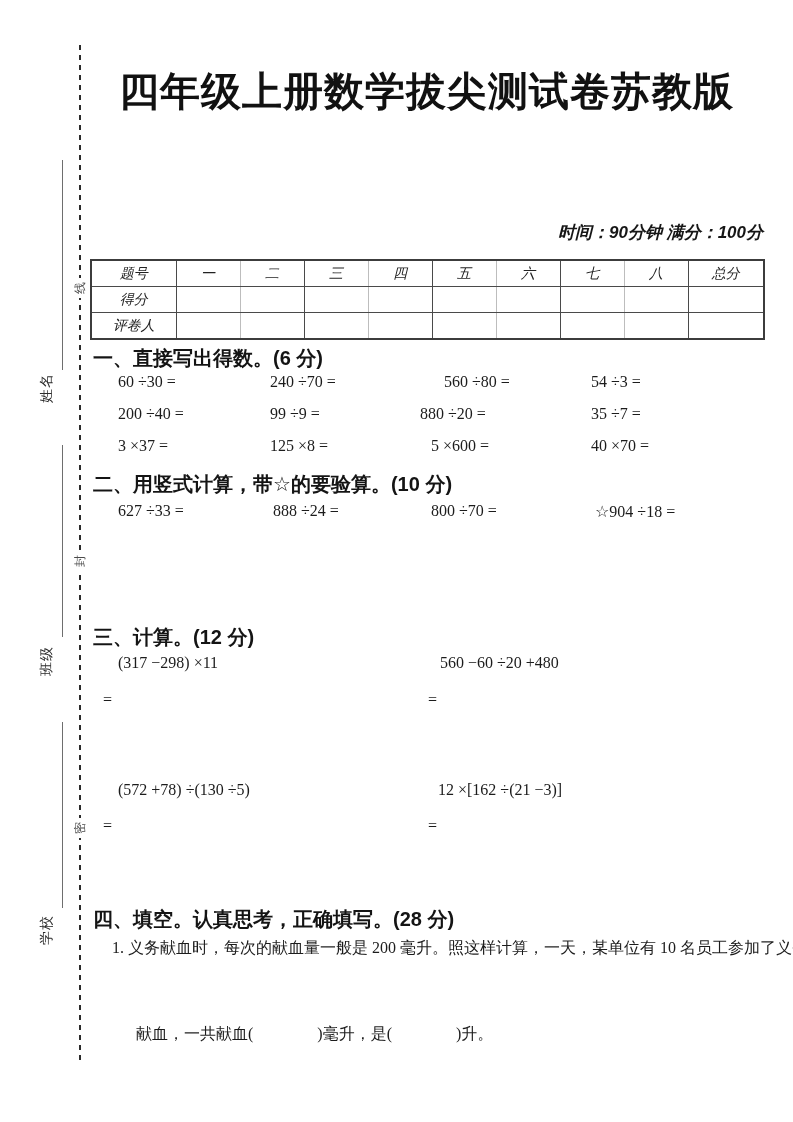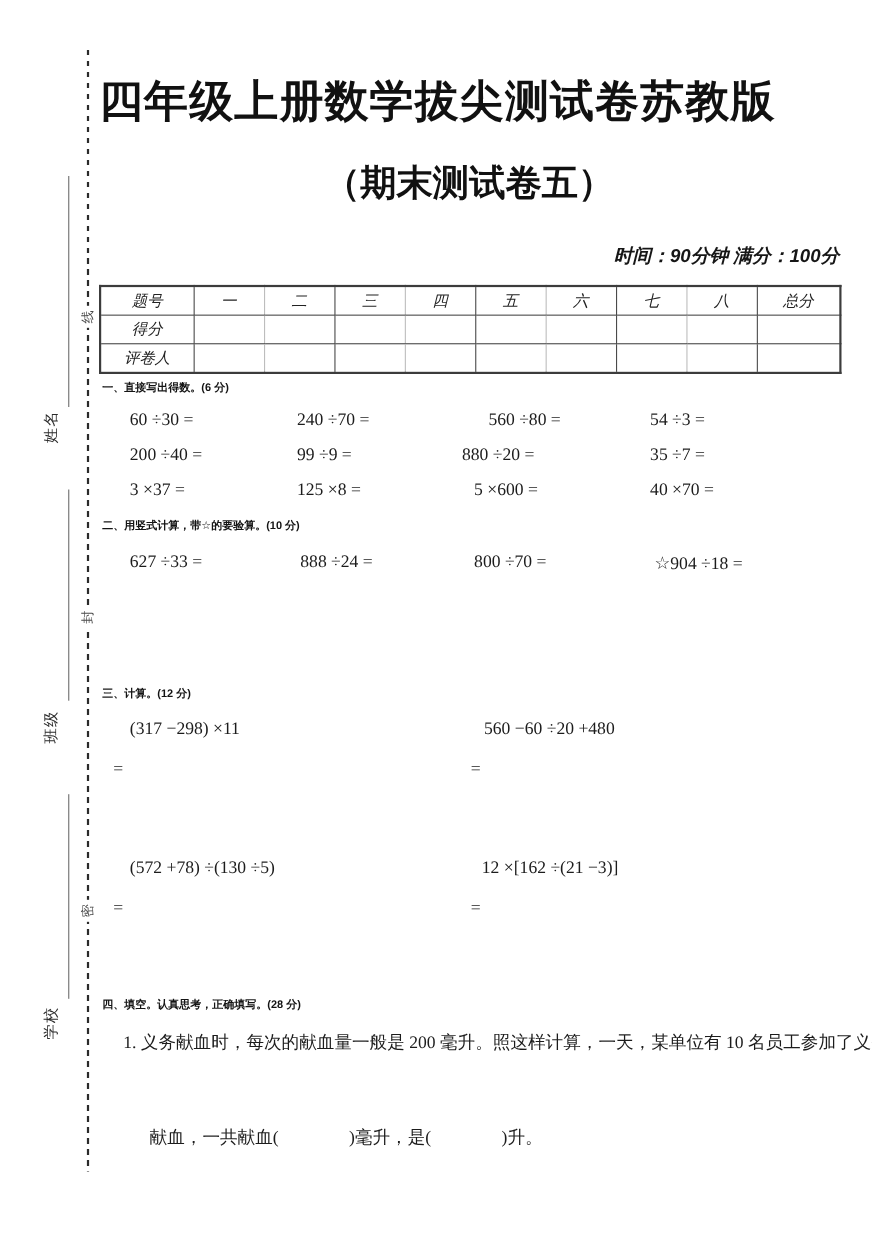--- a/index.html
+++ b/index.html
@@ -23,21 +23,21 @@
   .margin-label{
     position:absolute;left:30px;width:34px;height:34px;
     display:flex;align-items:center;justify-content:center;
   }
   .margin-label span{
     transform:rotate(-90deg);white-space:nowrap;font-size:14px;color:#2a2a2a;
     font-family:"Liberation Sans","DejaVu Sans",sans-serif;letter-spacing:1px;
   }
   
   .title{
-    position:absolute;left:90px;top:64px;width:673px;text-align:left;
+    position:absolute;left:90px;top:64px;width:673px;text-align:center;
     font-family:"Liberation Sans","DejaVu Sans",sans-serif;
     font-size:40px;font-weight:900;letter-spacing:1px;color:#111;white-space:nowrap;
   }
   .subtitle{
     position:absolute;left:90px;top:144px;width:673px;text-align:center;
     font-family:"Liberation Sans","DejaVu Sans",sans-serif;
     font-size:33px;font-weight:900;color:#111;white-space:nowrap;
   }
   .info-line{
     position:absolute;left:90px;top:221px;width:673px;text-align:right;
@@ -54,21 +54,21 @@
     border-right:1px solid #4a4a4a;height:25px;text-align:center;
     font-family:"Liberation Sans","DejaVu Sans",sans-serif;
     font-size:14px;color:#222;padding:0;
   }
   table.score{border:2px solid #3c3c3c;}
   table.score td.lt{border-right-color:#bdbdbd;}
   
   .sec-heading{
     position:absolute;left:93px;
     font-family:"Liberation Sans","DejaVu Sans",sans-serif;
-    font-size:10px;font-weight:700;color:#141414;white-space:nowrap;
+    font-size:20px;font-weight:700;color:#141414;white-space:nowrap;
   }
   .math-row{position:absolute;left:118px;height:20px;}
   .math-row span{
     position:absolute;top:0;white-space:nowrap;
     font-size:16px;color:#1c1c1c;font-family:"Liberation Serif","DejaVu Serif",serif;
   }
   .expr{
     position:absolute;white-space:nowrap;font-size:16px;color:#1c1c1c;
     font-family:"Liberation Serif","DejaVu Serif",serif;
   }
@@ -105,21 +105,20 @@
       <span>姓名</span>
     </div>
   <div class="margin-label" style="top:644px;">
       <span>班级</span>
     </div>
   <div class="margin-label" style="top:913px;">
       <span>学校</span>
     </div>
 
   <div class="title">四年级上册数学拔尖测试卷苏教版</div>
-  <div class="subtitle">（期末测试卷五）</div>
   <div class="info-line">时间：90分钟  满分：100分</div>
 
   <table class="score">
     <colgroup>
       <col style="width:85px;">
         <col style="width:64px;">
         <col style="width:64px;">
         <col style="width:64px;">
         <col style="width:64px;">
       <col style="width:64px;">

